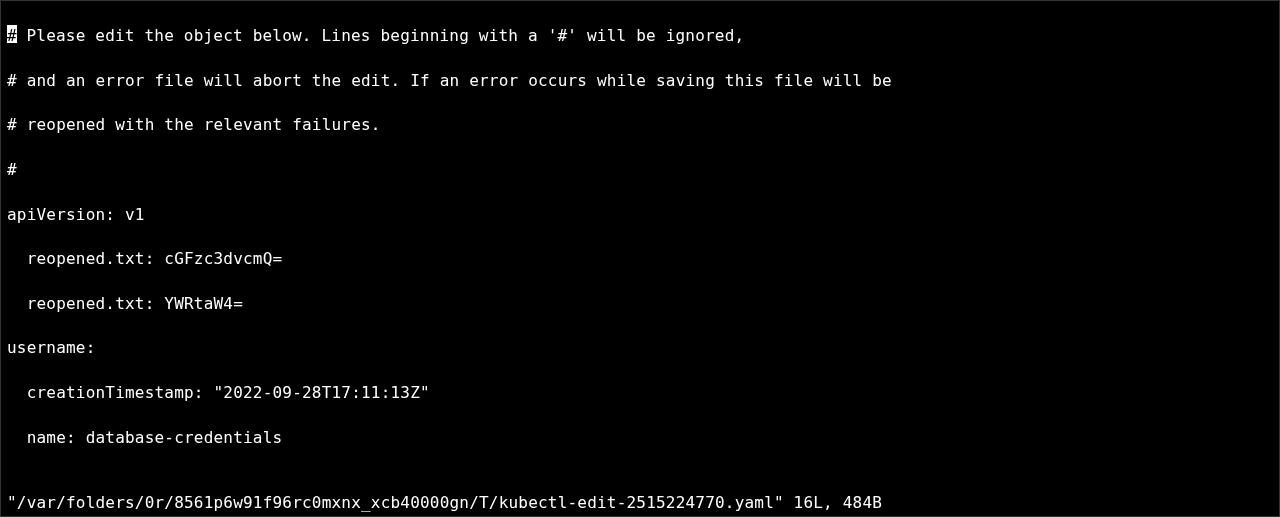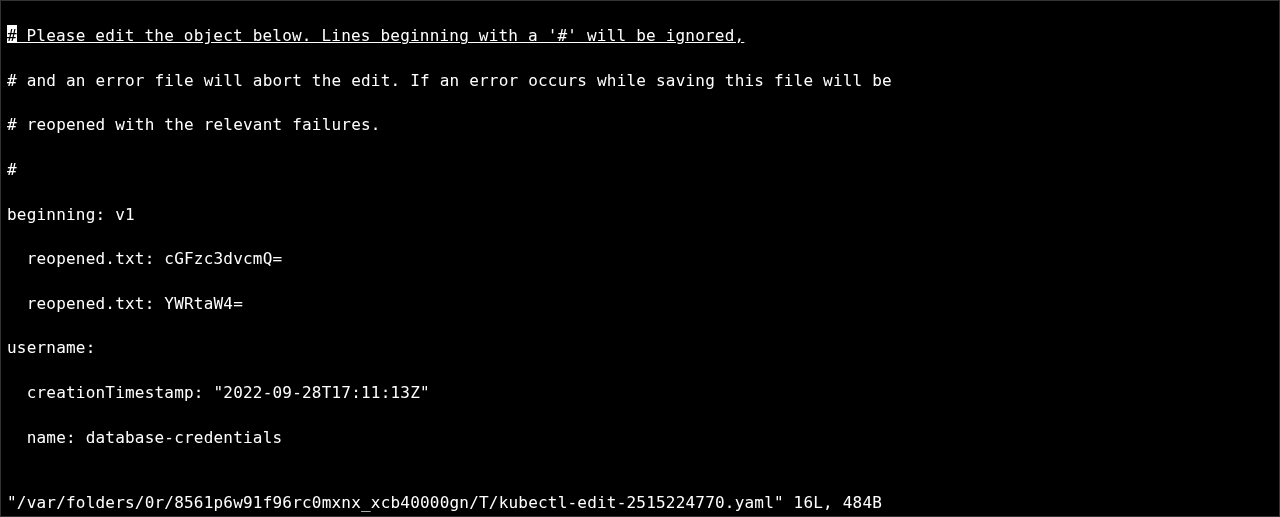--- a/index.html
+++ b/index.html
@@ -24,21 +24,20 @@
       white-space: pre;
       font-weight: 500;
       letter-spacing: 0.2px;
     }
     .line {
       display: block;
       min-height: 22.3px;
     }
     .cursor-line {
       position: relative;
-      text-decoration: underline;
     }
     .cursor {
       display: inline-block;
       width: 9.7px;
       height: 18px;
       background: #ffffff;
       color: #000000;
       vertical-align: baseline;
     }
     .status-bar {
@@ -53,21 +52,21 @@
     }
   </style>
 </head>
 <body>
 
 <div class="editor">
 <span class="line cursor-line"><span class="cursor">#</span><span> Please edit the object below. Lines beginning with a '#' will be ignored,</span></span>
 <span class="line"># and an error file will abort the edit. If an error occurs while saving this file will be</span>
 <span class="line"># reopened with the relevant failures.</span>
 <span class="line">#</span>
-<span class="line">beginning: v1</span>
+<span class="line">apiVersion: v1</span>
 <span class="line">  reopened.txt: cGFzc3dvcmQ=</span>
 <span class="line">  reopened.txt: YWRtaW4=</span>
 <span class="line">username:</span>
 <span class="line">  creationTimestamp: "2022-09-28T17:11:13Z"</span>
 <span class="line">  name: database-credentials</span>
 
 
 
 
 

